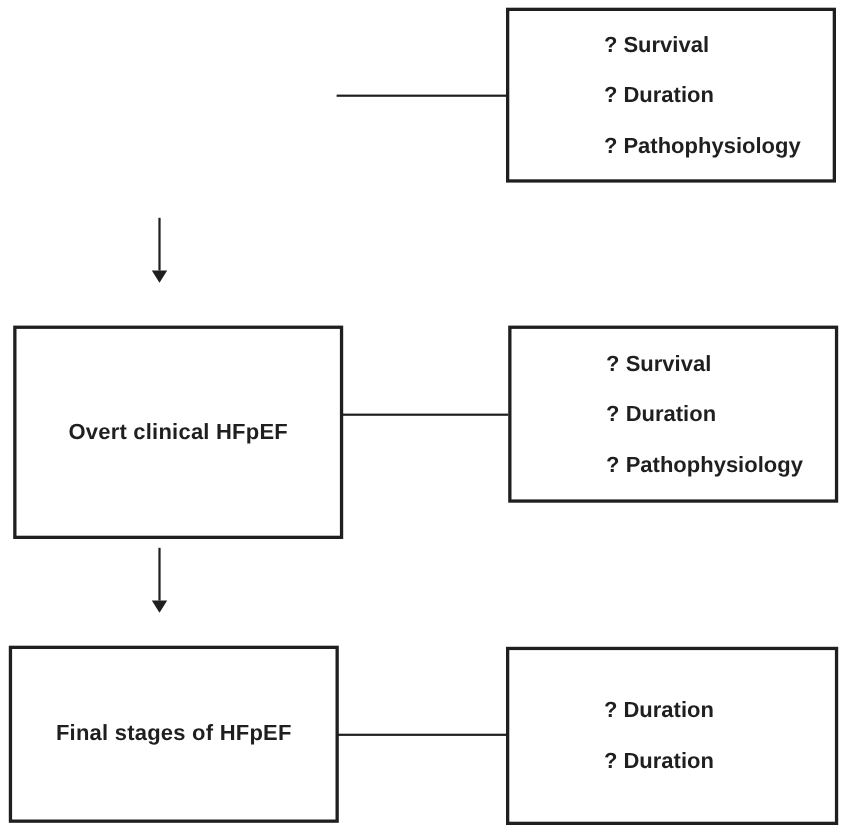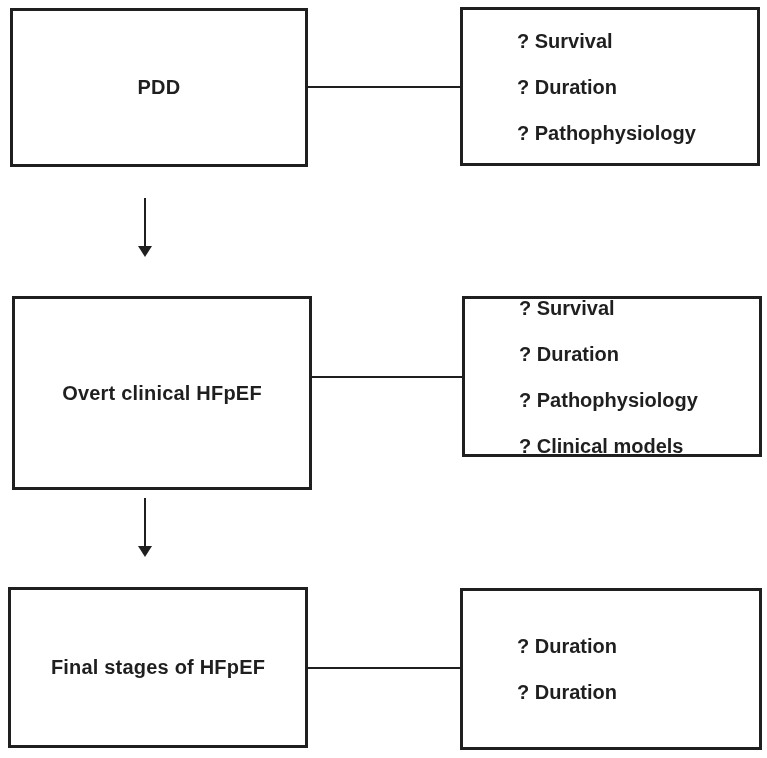--- a/index.html
+++ b/index.html
@@ -31,21 +31,21 @@
   .stage-label {
     font-size: 20px;
     font-weight: bold;
     letter-spacing: 0.2px;
   }
   .right-box {
     display: flex;
     flex-direction: column;
     justify-content: center;
     gap: 18px;
-    padding-left: 54px;
+    padding-left: 86px;
     box-sizing: border-box;
     overflow: hidden;
   }
   .question-item {
     font-size: 20px;
     font-weight: bold;
     line-height: 28px;
     white-space: nowrap;
   }
   .connector {
@@ -86,43 +86,39 @@
   
   #box-l3 { left: 8px;   top: 587px; width: 300px; height: 161px; }
   #box-r3 { left: 460px; top: 588px; width: 302px; height: 162px; }
   #conn3  { left: 306px; top: 667px; width: 156px; }
 </style>
 </head>
 <body>
 
 <div id="canvas">
 
-  <div id="box-l1" class="box left-box">
-    <span class="stage-label">PDD</span>
-  </div>
   <div id="conn1" class="connector"></div>
   <div id="box-r1" class="box right-box">
     <span class="question-item">? Survival</span>
     <span class="question-item">? Duration</span>
     <span class="question-item">? Pathophysiology</span>
   </div>
   <div id="arrow1" class="flow-arrow">
     <div class="shaft"></div>
     <div class="head"></div>
   </div>
 
   <div id="box-l2" class="box left-box">
     <span class="stage-label">Overt clinical HFpEF</span>
   </div>
   <div id="conn2" class="connector"></div>
   <div id="box-r2" class="box right-box">
     <span class="question-item">? Survival</span>
     <span class="question-item">? Duration</span>
     <span class="question-item">? Pathophysiology</span>
-    <span class="question-item">? Clinical models</span>
   </div>
   <div id="arrow2" class="flow-arrow">
     <div class="shaft"></div>
     <div class="head"></div>
   </div>
 
   <div id="box-l3" class="box left-box">
     <span class="stage-label">Final stages of HFpEF</span>
   </div>
   <div id="conn3" class="connector"></div>

